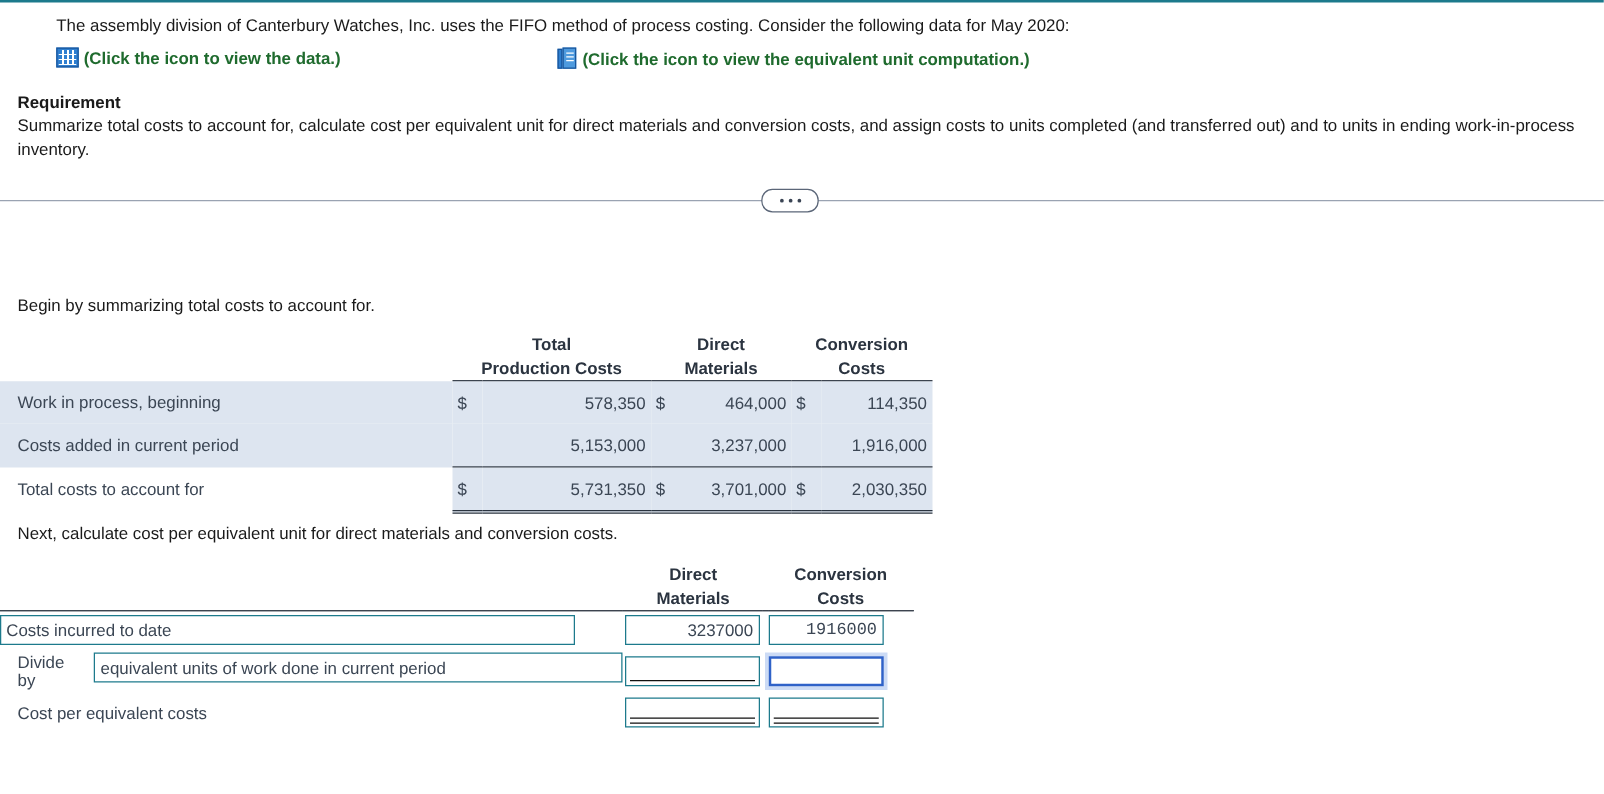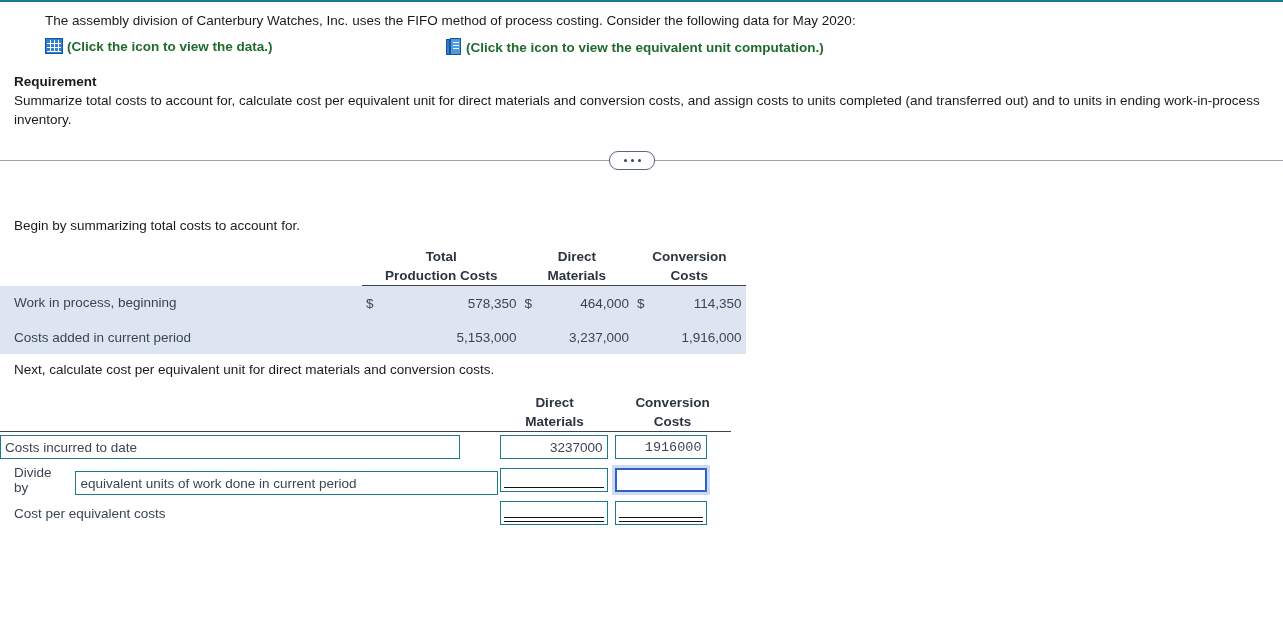--- a/index.html
+++ b/index.html
@@ -152,21 +152,21 @@
     border-radius: 50%;
     background: #3a4454;
     display: block;
   }
 
   
   .step-text {
     padding: 0 14px;
     font-size: 13.5px;
   }
-  .step-1 { margin-top: 49px; }
+  .step-1 { margin-top: 68px; }
   .step-2 { margin-top: 8px; }
 
   
   .tbl1 {
     margin-top: 14px;
     border-collapse: collapse;
     table-layout: fixed;
     margin-left: 0;
   }
   .tbl1 col.c-label { width: 362px; }
@@ -279,21 +279,21 @@
     height: 3px;
     border-top: 1px solid #111111;
     border-bottom: 1px solid #111111;
   }
   .plainlabel {
     padding-left: 14px;
     white-space: nowrap;
   }
   .divide-wrap {
     display: flex;
-    align-items: flex-end;
+    align-items: flex-start;
     gap: 8px;
     padding-left: 14px;
   }
   .cellpad-dm { padding-left: 2px; text-align: right; }
   .cellpad-cc { padding-left: 5px; }
 </style>
 </head>
 <body>
 
 <div class="top-rule"></div>
@@ -370,20 +370,29 @@
       </tr>
       <tr>
         <td class="lbl shaded">Costs added in current period</td>
         <td class="cur shaded"></td>
         <td class="num shaded">5,153,000</td>
         <td class="cur shaded"></td>
         <td class="num shaded">3,237,000</td>
         <td class="cur shaded"></td>
         <td class="num shaded">1,916,000</td>
       </tr>
+      <tr class="rule-top dbl">
+        <td class="lbl">Total costs to account for</td>
+        <td class="cur shaded">$</td>
+        <td class="num shaded">5,731,350</td>
+        <td class="cur shaded">$</td>
+        <td class="num shaded">3,701,000</td>
+        <td class="cur shaded">$</td>
+        <td class="num shaded">2,030,350</td>
+      </tr>
     </tbody>
   </table>
 
   <div class="step-text step-2">Next, calculate cost per equivalent unit for direct materials and conversion costs.</div>
 
   <table class="tbl2">
     <colgroup>
       <col class="c2-label">
         <col class="c2-gap">
       <col class="c2-dm">

